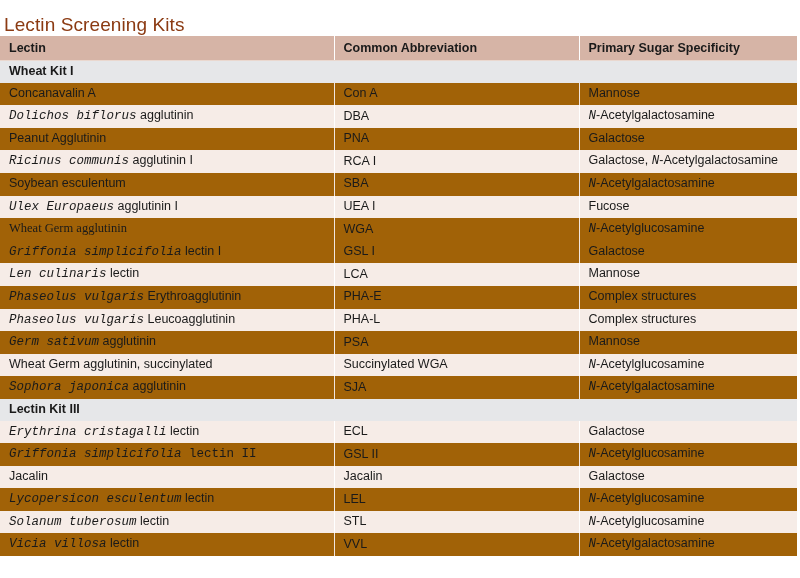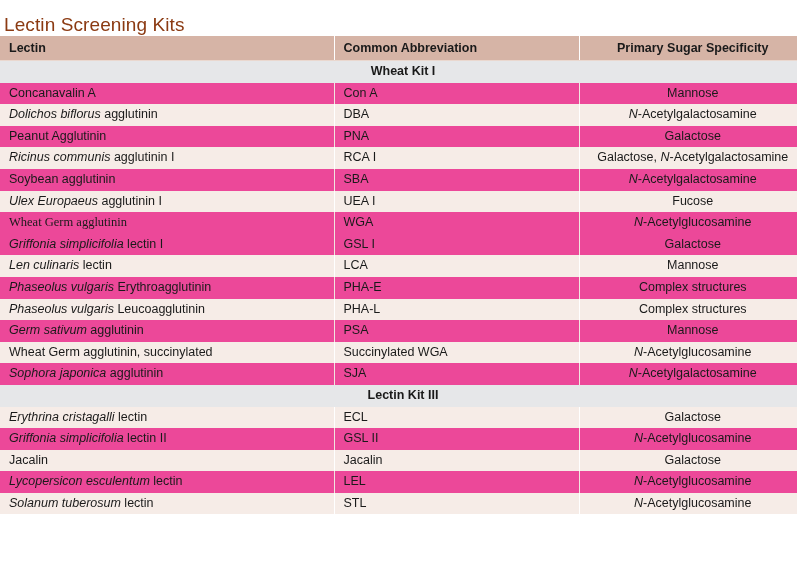--- a/index.html
+++ b/index.html
@@ -15,32 +15,32 @@
     font-size: 12.5px; color: #1a1a1a;
   }
   table.kit col.c1 { width: 334px; }
   table.kit col.c2 { width: 245px; }
   table.kit col.c3 { width: 218px; }
   table.kit th, table.kit td {
     padding: 0 0 0 9px; height: 21.6px; line-height: 21.6px;
     text-align: left; white-space: nowrap; overflow: hidden;
     border-right: 1px solid #ffffff;
   }
-  table.kit th:last-child, table.kit td:last-child { border-right: none; text-align: center; }
+  table.kit th:last-child, table.kit td:last-child { border-right: none; }
   table.kit thead th {
     background: #d6b4a6; font-weight: bold; height: 24px; line-height: 24px;
     border-bottom: 1px solid #ead8cf;
   }
   table.kit tr.group td {
     background: #e6e7e9; font-weight: bold; border-right: none;
   }
-  table.kit tr.row-odd td { background: #ec4899; border-right: 1px solid #f1e6e0; margin-left: 32px; }
+  table.kit tr.row-odd td { background: #a16207; border-right: 1px solid #f1e6e0; margin-left: 32px; }
   table.kit tr.row-even td { background: #f6ece7; border-right: 1px solid #ffffff; }
   table.kit tr td:last-child { border-right: none !important; }
-  .it { font-style: italic; }
+  .it { font-style: italic; font-family: Liberation Mono, monospace; }
 </style>
 </head>
 <body>
 
 <div class="title">Lectin Screening Kits</div>
 
 <table class="kit">
   <colgroup>
       <col class="c1">
       <col class="c2">
@@ -71,21 +71,21 @@
         <td><span class="it"></span><span style="white-space: pre;">Peanut Agglutinin</span></td>
         <td>PNA</td>
         <td><span style="white-space: pre;"></span><span class="it"></span><span>Galactose</span></td>
       </tr>
       <tr class="row-even">
         <td><span class="it">Ricinus communis</span><span style="white-space: pre;"> agglutinin I</span></td>
         <td>RCA I</td>
         <td><span style="white-space: pre;">Galactose, </span><span class="it">N</span><span>-Acetylgalactosamine</span></td>
       </tr>
       <tr class="row-odd">
-        <td><span class="it"></span><span style="white-space: pre;">Soybean agglutinin</span></td>
+        <td><span class="it"></span><span style="white-space: pre;">Soybean esculentum</span></td>
         <td>SBA</td>
         <td><span style="white-space: pre;"></span><span class="it">N</span><span>-Acetylgalactosamine</span></td>
       </tr>
       <tr class="row-even">
         <td><span class="it">Ulex Europaeus</span><span style="white-space: pre;"> agglutinin I</span></td>
         <td>UEA I</td>
         <td><span style="white-space: pre;"></span><span class="it"></span><span>Fucose</span></td>
       </tr>
       <tr class="row-odd">
         <td><span class="it"></span><span style="white-space: pre; font-family: Liberation Serif, serif;">Wheat Germ agglutinin</span></td>
@@ -129,33 +129,38 @@
       </tr>
       <tr class="group">
         <td colspan="3">Lectin Kit III</td>
       </tr>
       <tr class="row-even">
         <td><span class="it">Erythrina cristagalli</span><span style="white-space: pre;"> lectin</span></td>
         <td>ECL</td>
         <td><span style="white-space: pre;"></span><span class="it"></span><span>Galactose</span></td>
       </tr>
       <tr class="row-odd">
-        <td><span class="it">Griffonia simplicifolia</span><span style="white-space: pre;"> lectin II</span></td>
+        <td><span class="it">Griffonia simplicifolia</span><span style="white-space: pre; font-family: Liberation Mono, monospace;"> lectin II</span></td>
         <td>GSL II</td>
         <td><span style="white-space: pre;"></span><span class="it">N</span><span>-Acetylglucosamine</span></td>
       </tr>
       <tr class="row-even">
         <td><span class="it"></span><span style="white-space: pre;">Jacalin</span></td>
         <td>Jacalin</td>
         <td><span style="white-space: pre;"></span><span class="it"></span><span>Galactose</span></td>
       </tr>
       <tr class="row-odd">
         <td><span class="it">Lycopersicon esculentum</span><span style="white-space: pre;"> lectin</span></td>
         <td>LEL</td>
         <td><span style="white-space: pre;"></span><span class="it">N</span><span>-Acetylglucosamine</span></td>
       </tr>
       <tr class="row-even">
         <td><span class="it">Solanum tuberosum</span><span style="white-space: pre;"> lectin</span></td>
         <td>STL</td>
         <td><span style="white-space: pre;"></span><span class="it">N</span><span>-Acetylglucosamine</span></td>
       </tr>
+      <tr class="row-odd">
+        <td><span class="it">Vicia villosa</span><span style="white-space: pre;"> lectin</span></td>
+        <td>VVL</td>
+        <td><span style="white-space: pre;"></span><span class="it">N</span><span>-Acetylgalactosamine</span></td>
+      </tr>
     </tbody>
 </table>
 
 </body></html>

